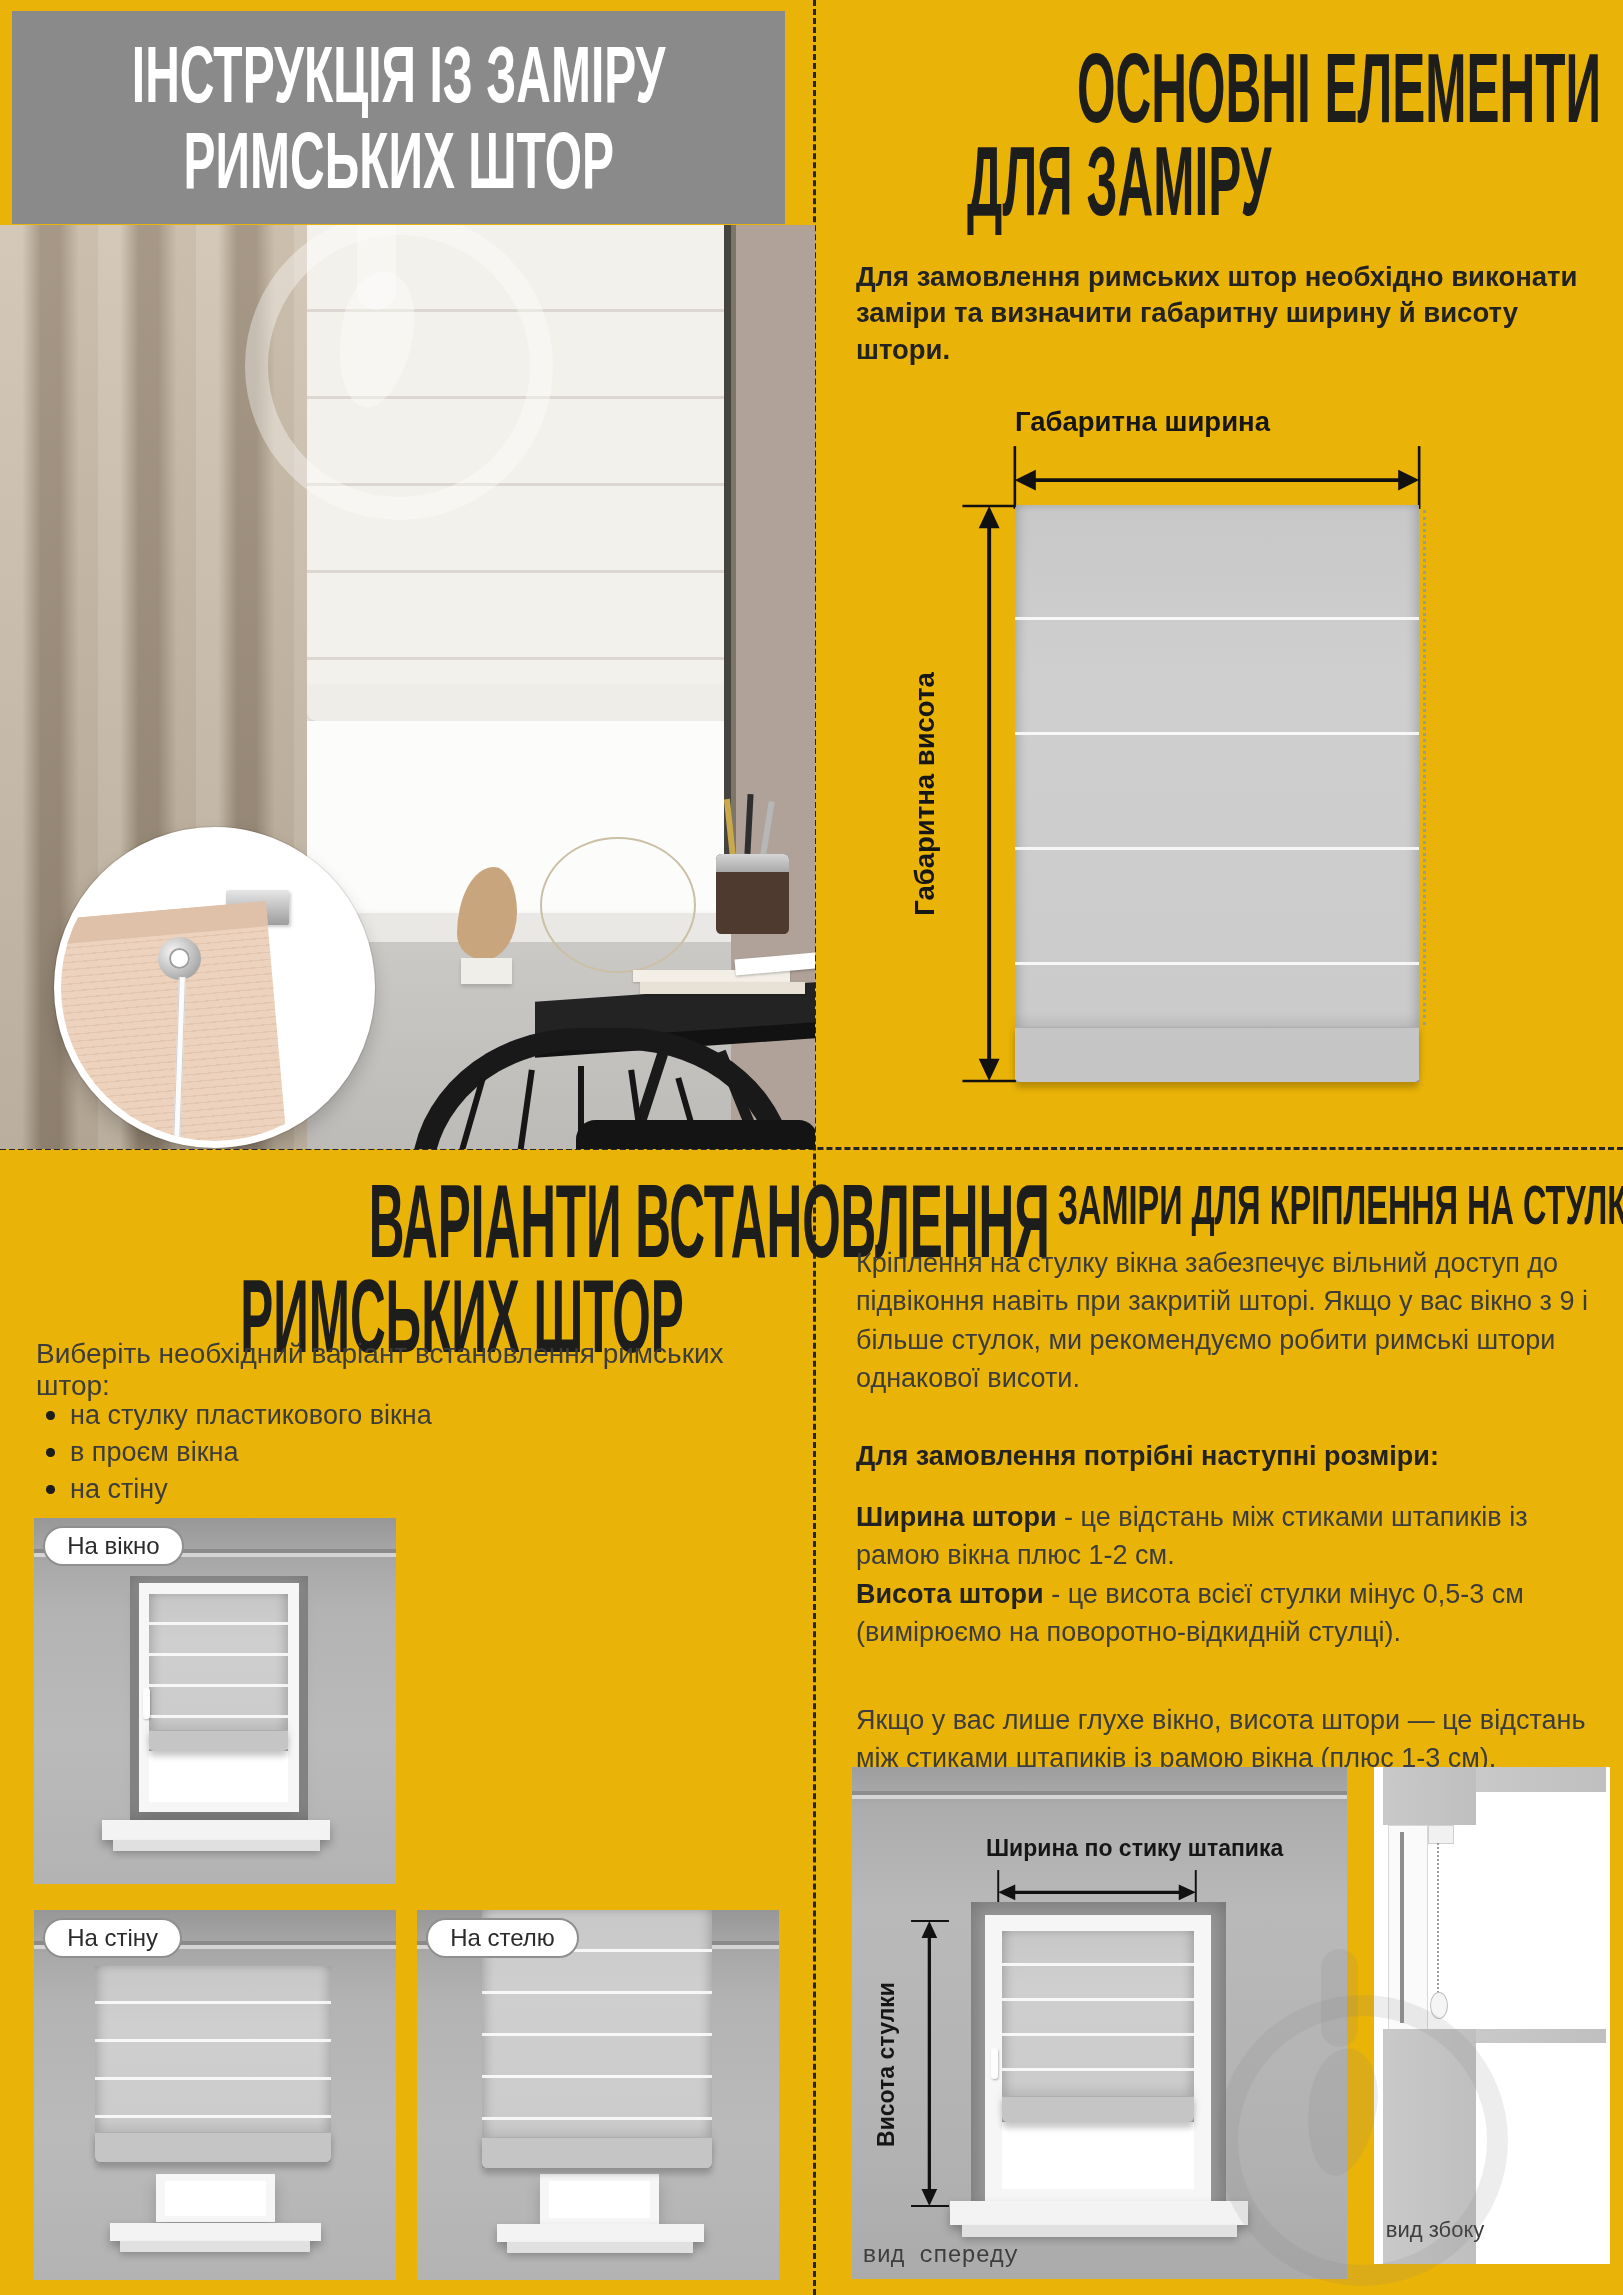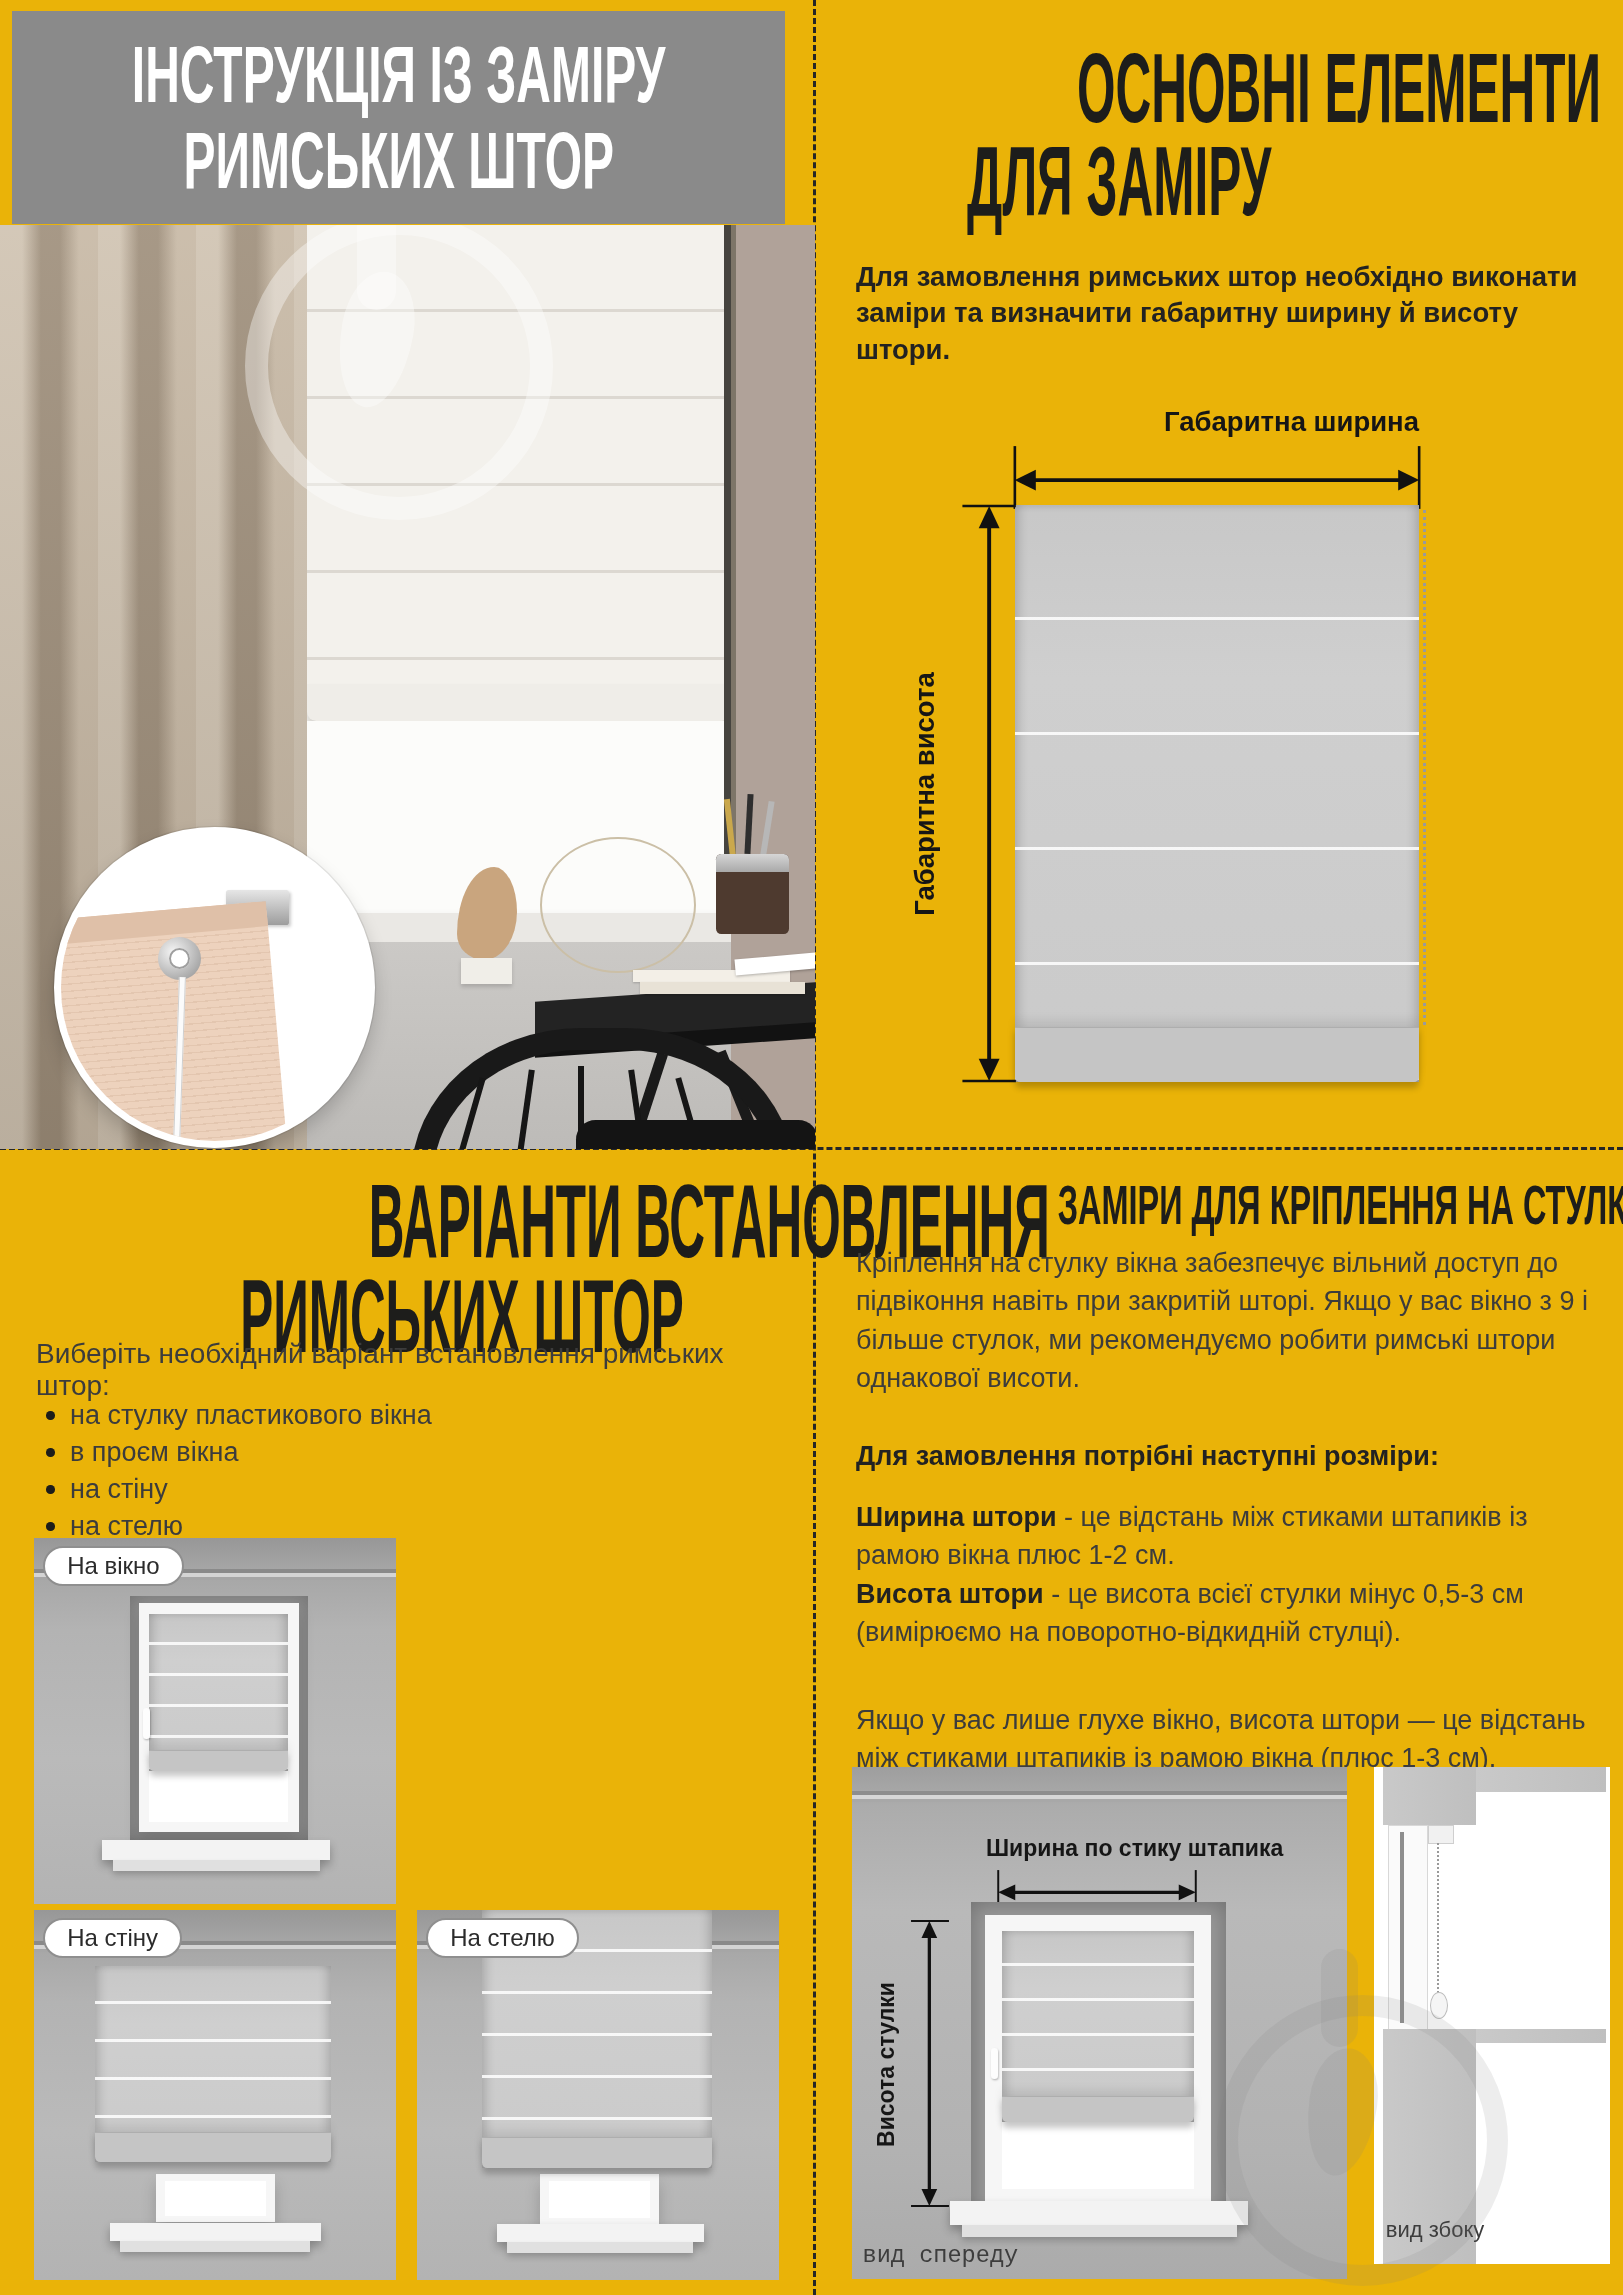--- a/index.html
+++ b/index.html
@@ -204,21 +204,21 @@
     </div>
   </div>
 
   <div class="title-center tr-title">
     <span class="cond">ОСНОВНІ ЕЛЕМЕНТИ</span><br>
     <span class="cond">ДЛЯ ЗАМІРУ</span>
   </div>
 
   <div class="intro-bold">Для замовлення римських штор необхідно виконати заміри та визначити габаритну ширину й висоту штори.</div>
 
-  <div class="abs dim-label" style="left:1015px;top:406px;width:404px;text-align:right;">Габаритна ширина</div>
+  <div class="abs dim-label" style="left:1015px;top:406px;width:404px;text-align:left;">Габаритна ширина</div>
 
   <svg class="dim" style="left:1007px;top:446px;" width="420" height="63" viewBox="0 0 642 96">
     <line x1="12" y1="0" x2="12" y2="96" stroke="#111" stroke-width="4"></line>
     <line x1="630" y1="0" x2="630" y2="96" stroke="#111" stroke-width="4"></line>
     <line x1="30" y1="52" x2="612" y2="52" stroke="#111" stroke-width="6"></line>
     <polygon points="12,52 44,36 44,68" fill="#111"></polygon>
     <polygon points="630,52 598,36 598,68" fill="#111"></polygon>
   </svg>
 
   <div class="shade" style="left:1015px;top:505px;width:404px;height:577px;--fold:115px;--band:54px;"></div>
@@ -243,21 +243,21 @@
 
   <div class="bl-intro">Виберіть необхідний варіант встановлення римських штор:</div>
 
   <div class="bullets">
     <div class="bullet-item"><span>на стулку пластикового вікна</span></div>
     <div class="bullet-item"><span>в проєм вікна</span></div>
     <div class="bullet-item"><span>на стіну</span></div>
     <div class="bullet-item"><span>на стелю</span></div>
   </div>
 
-  <div class="card" style="left:34px;top:1518px;width:362px;height:366px;margin-top:20px;">
+  <div class="card" style="left:34px;top:1518px;width:362px;height:366px;">
     <div class="pill">На вікно</div>
     <div class="molding"></div>
     <div class="reveal" style="left:96px;top:58px;width:178px;height:245px;"></div>
     <div class="winframe" style="left:105px;top:65px;width:160px;height:229px;"></div>
     <div class="glass" style="left:115px;top:76px;width:139px;height:208px;"></div>
     <div class="shade" style="left:115px;top:76px;width:139px;height:157px;--fold:31px;--band:19.6px;"></div>
     <div class="handle" style="left:109px;top:170px;"></div>
     <div class="sill" style="left:68px;top:302px;width:228px;height:19.6px;"></div>
     <div class="plinth" style="left:79px;top:322px;width:207px;height:10.5px;"></div>
   </div>

